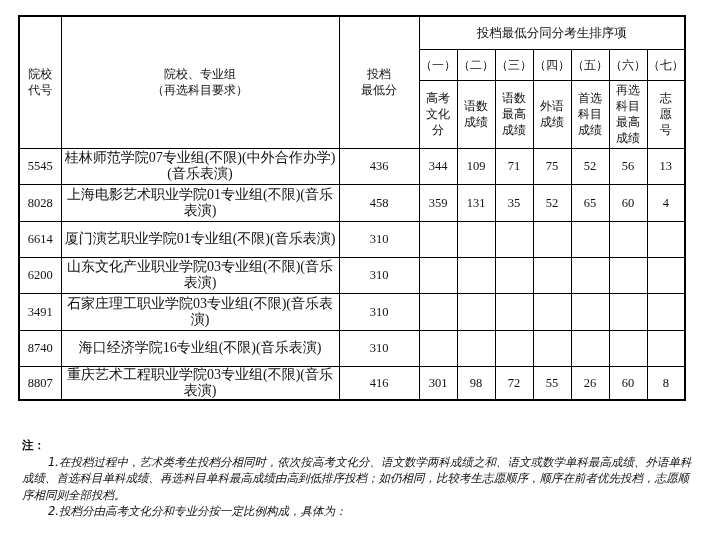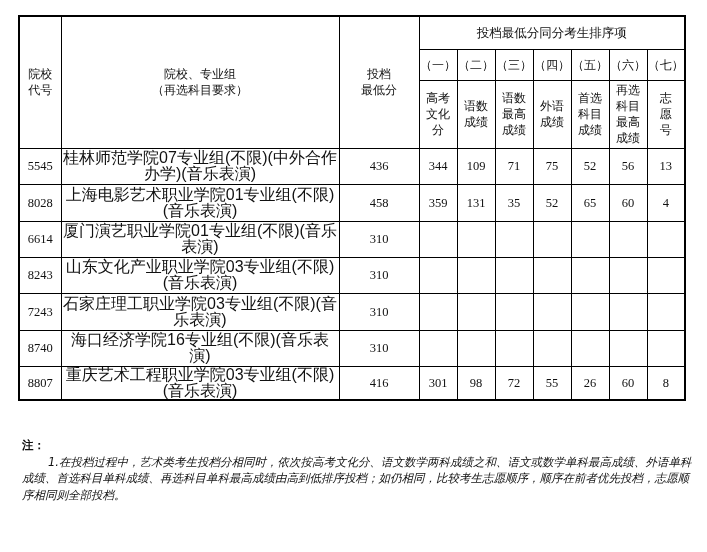--- a/index.html
+++ b/index.html
@@ -5,22 +5,22 @@
   html, body { margin:0; padding:0; background:#ffffff; }
   body { width:707px; height:552px; position:relative; overflow:hidden;
          font-family:"DejaVu Serif","Liberation Serif",serif; color:#111; }
   table.adm { position:absolute; left:18px; top:15px; border-collapse:collapse;
               table-layout:fixed; border:2px solid #000; }
   table.adm td, table.adm th { border:1.5px solid #000; padding:0; text-align:center;
               vertical-align:middle; font-weight:normal; }
   th { font-family:Liberation Serif, serif; font-size:12px; line-height:16px; color:#111; }
   th.hdr-main { font-size:12.5px; }
   td { font-size:12px; line-height:16px; }
-  td.name { text-align:left; padding-left:2px; padding-right:2px; font-size:16px; line-height:16px;
-            font-family:Liberation Sans, sans-serif; }
+  td.name { text-align:left; padding-left:2px; padding-right:2px; font-size:14px; line-height:16px;
+            font-family:Liberation Serif, serif; }
   td.num { font-family:"Liberation Serif","DejaVu Serif",serif; font-size:12.5px; }
   .notes { position:absolute; left:22px; top:437px; width:670px;
            font-family:"DejaVu Sans","Liberation Sans",sans-serif; font-size:11.5px; line-height:16.5px; color:#111; }
   .notes .title { font-weight:bold; }
   .notes p { margin:0; }
   .notes .ind { text-indent:26px;font-style:italic; }
   .notes .ind2 { padding-left:26px; }
   .stack { display:block; }
 </style>
 </head>
@@ -132,33 +132,33 @@
       <td class="num">310</td>
       <td class="num"></td>
       <td class="num"></td>
       <td class="num"></td>
       <td class="num"></td>
       <td class="num"></td>
       <td class="num"></td>
       <td class="num"></td>
     </tr>
     <tr style="height:36px">
-      <td class="num">8243</td>
+      <td class="num">6200</td>
       <td class="name">山东文化产业职业学院03专业组(不限)(音乐表演)</td>
       <td class="num">310</td>
       <td class="num"></td>
       <td class="num"></td>
       <td class="num"></td>
       <td class="num"></td>
       <td class="num"></td>
       <td class="num"></td>
       <td class="num"></td>
     </tr>
     <tr style="height:37px">
-      <td class="num">7243</td>
+      <td class="num">3491</td>
       <td class="name">石家庄理工职业学院03专业组(不限)(音乐表演)</td>
       <td class="num">310</td>
       <td class="num"></td>
       <td class="num"></td>
       <td class="num"></td>
       <td class="num"></td>
       <td class="num"></td>
       <td class="num"></td>
       <td class="num"></td>
     </tr>
@@ -185,13 +185,14 @@
       <td class="num">26</td>
       <td class="num">60</td>
       <td class="num">8</td>
     </tr>
   </tbody>
 </table>
 
 <div class="notes">
   <p class="title">注：</p>
   <p class="ind">1.在投档过程中，艺术类考生投档分相同时，依次按高考文化分、语文数学两科成绩之和、语文或数学单科最高成绩、外语单科成绩、首选科目单科成绩、再选科目单科最高成绩由高到低排序投档；如仍相同，比较考生志愿顺序，顺序在前者优先投档，志愿顺序相同则全部投档。</p>
+  <p class="ind">2.投档分由高考文化分和专业分按一定比例构成，具体为：</p>
 </div>
 
 </body></html>

